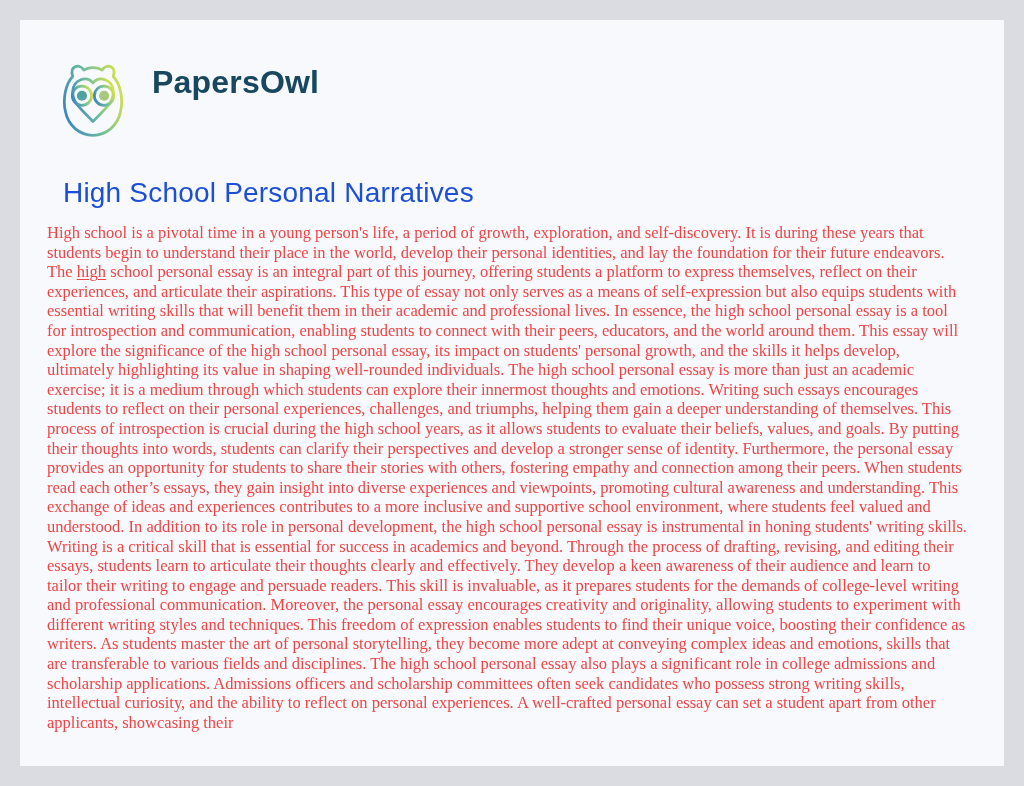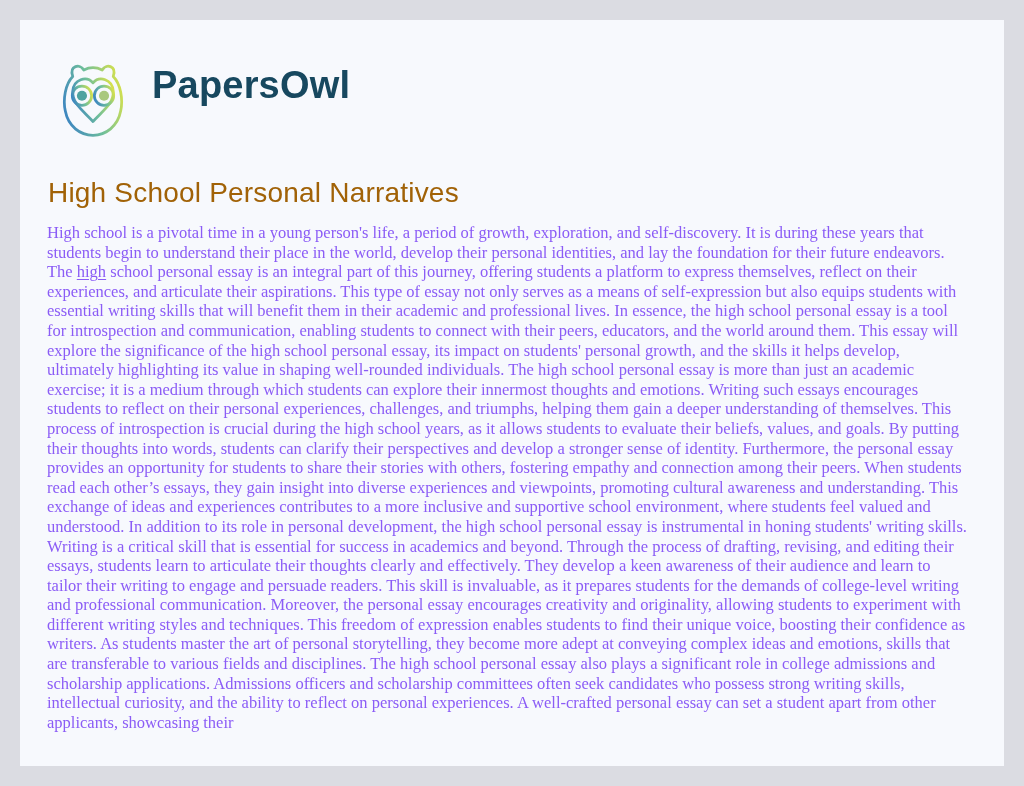--- a/index.html
+++ b/index.html
@@ -34,45 +34,45 @@
   }
   .logo-wrap {
     width: 92px;
     height: 92px;
     flex: 0 0 auto;
   }
   .header-text {
     padding-top: 7px;
   }
   .brand {
-    font-size: 38px;
+    font-size: 32px;
     font-weight: 700;
     color: #17485f;
     letter-spacing: 0.2px;
     line-height: 1.1;
   }
   .url {
     display: inline-block;
     margin-top: 7px;
     font-size: 16.5px;
     color: #86a9da;
     text-decoration: none;
   }
   .title {
-    margin: 27px 0 14px 1px;
+    margin: 27px 0 14px 16px;
     font-size: 28px;
     font-weight: 400;
-    color: #a16207;
+    color: #1d4ed8;
     letter-spacing: 0.2px;
   }
   .essay-body {
     font-family: "Liberation Serif", serif;
     font-size: 16.5px;
     line-height: 19.6px;
-    color: #8b5cf6;
+    color: #ef4444;
     text-align: left;
     width: 921px;
   }
   .essay-body .u {
     text-decoration: underline;
     text-underline-offset: 2px;
   }
 </style>
 </head>
 <body>

